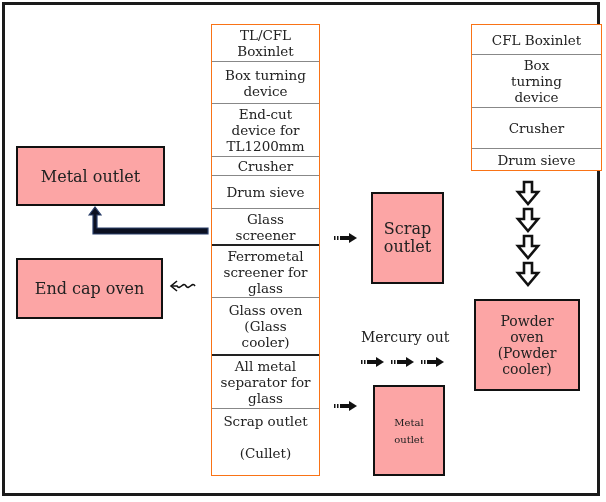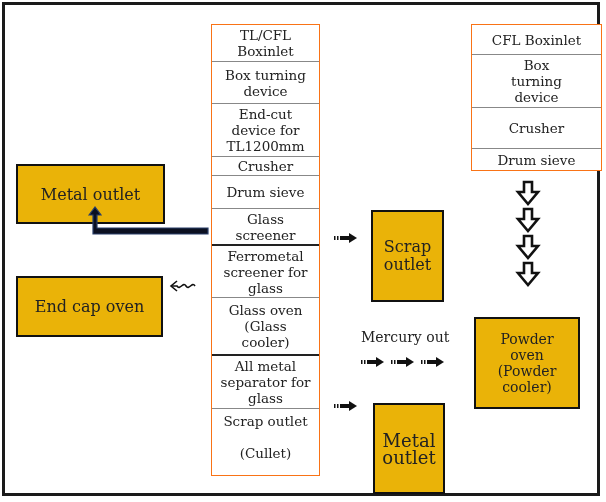--- a/index.html
+++ b/index.html
@@ -8,21 +8,21 @@
   .frame { position: absolute; left: 2px; top: 2px; width: 598px; height: 494px;
            border: 3px solid #1a1a1a; box-sizing: border-box; }
   .col { position: absolute; border: 1px solid #f97316; box-sizing: border-box; background: #fff; }
   .cell { border-bottom: 1px solid #888; box-sizing: border-box; display: flex;
           align-items: center; justify-content: center; text-align: center;
           font-size: 13.5px; line-height: 16px; white-space: pre-line; }
   .cell:last-child { border-bottom: none; }
   .cell.thick { border-bottom: 2px solid #222; }
   .box { position: absolute; border: 2px solid #111; box-sizing: border-box; display: flex;
          align-items: center; justify-content: center; text-align: center;
-         white-space: pre-line; background: #eab308; margin-top: 18px; }
+         white-space: pre-line; background: #fca5a5; }
   .lbl { position: absolute; font-size: 14px; white-space: nowrap; }
   svg.arrow { position: absolute; overflow: visible; }
 </style>
 </head>
 <body>
 
 <div class="frame"></div>
 
 <div class="col" style="left:211px; top:24px; width:109px; height:452px;">
   <div class="cell" style="height:37px;">TL/CFL
@@ -56,21 +56,21 @@
 turning
 device</div>
   <div class="cell" style="height:41px;">Crusher</div>
   <div class="cell" style="height:21px;">Drum sieve</div>
 </div>
 
 <div class="box" style="left:16px; top:146px; width:149px; height:60px; font-size:16px;">Metal outlet</div>
 <div class="box" style="left:16px; top:258px; width:147px; height:61px; font-size:16px;">End cap oven</div>
 <div class="box" style="left:371px; top:192px; width:73px; height:92px; font-size:16px; line-height:18px;">Scrap
 outlet</div>
-<div class="box" style="left:373px; top:385px; width:72px; height:91px; font-size:18px; line-height:17px;">Metal
+<div class="box" style="left:373px; top:385px; width:72px; height:91px; font-size:10px; line-height:17px;">Metal
 outlet</div>
 <div class="box" style="left:474px; top:299px; width:106px; height:92px; font-size:14px; line-height:16px;">Powder
 oven
 (Powder
 cooler)</div>
 
 <div class="lbl" style="left:361px; top:329px;">Mercury out</div>
 
 <svg class="arrow" style="left:84px; top:205px;" width="130" height="32" viewBox="0 0 130 32">
   <path d="M5 10 L11 2 L17 10 L13 10 L13 23 L124 23 L124 29 L9 29 L9 10 Z" fill="#0b1021" stroke="#2a3f6a" stroke-width="1.2"></path>

